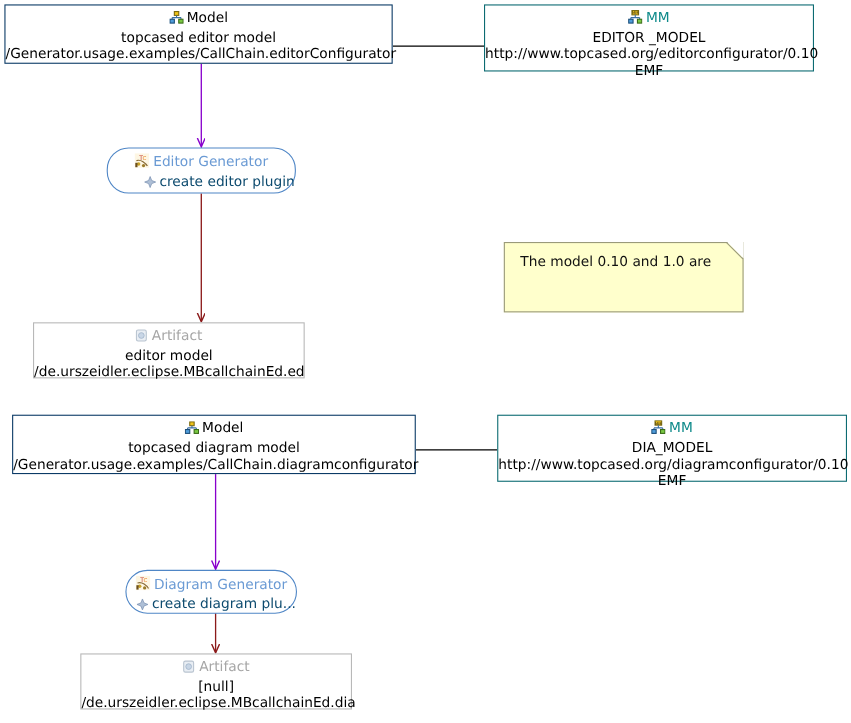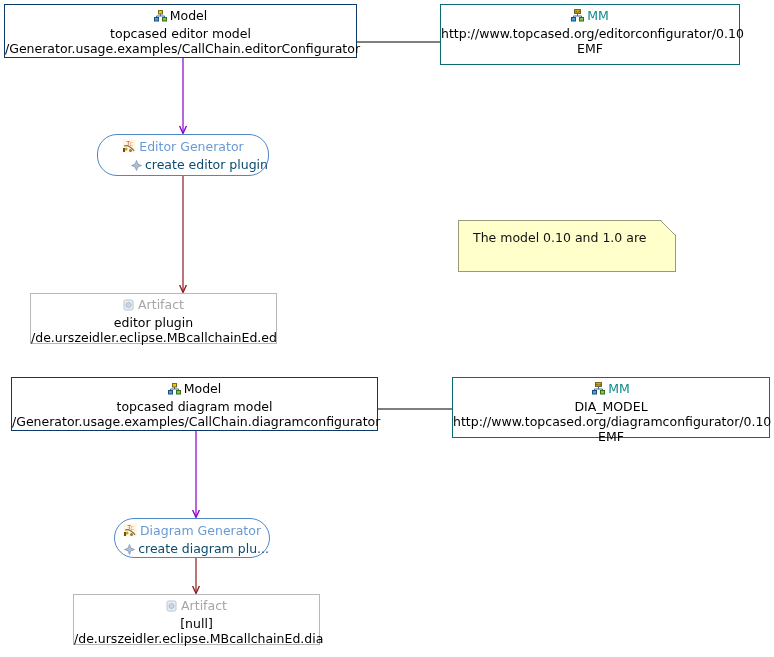--- a/index.html
+++ b/index.html
@@ -167,20 +167,21 @@
       <span class="ico">
         <svg width="13" height="13" viewBox="0 0 13 13">
           <rect x="3.5" y="0.5" width="6" height="4" fill="#f0c419" stroke="#7a6a10"></rect>
           <text x="6.5" y="4" font-size="3.4" text-anchor="middle" fill="#1a1a1a" font-family="DejaVu Sans, sans-serif">MM</text>
           <path d="M6.5 4.5 L6.5 7 M2.5 7 L10.5 7 M2.5 7 L2.5 8.5 M10.5 7 L10.5 8.5" stroke="#3a6ea5" fill="none"></path>
           <rect x="0.5" y="8.5" width="4" height="3.5" fill="#4f9ddb" stroke="#1d4f7a"></rect>
           <rect x="8.5" y="8.5" width="4" height="3.5" fill="#7ac943" stroke="#3a6b18"></rect>
         </svg>
       </span><span>MM</span>
     </span>
+    <span class="line">EDITOR _MODEL</span>
     <span class="line">http://www.topcased.org/editorconfigurator/0.10</span>
     <span class="line">EMF</span>
   </div>
 
   <div class="node generator" style="left:97px; top:134px; width:172px; height:42px;">
     <span class="title">
       <span class="ico">
         <svg width="14" height="14" viewBox="0 0 14 14">
           <rect x="0.5" y="0.5" width="13" height="13" fill="#fdf6e3" stroke="none"></rect>
           <text x="4.5" y="6" font-size="5.5" fill="#c0392b" font-family="DejaVu Sans, sans-serif">T</text>
@@ -203,21 +204,21 @@
 
   <div class="node artifact" style="left:30px; top:293px; width:247px; height:51px;">
     <span class="title">
       <span class="ico">
         <svg width="12" height="12" viewBox="0 0 12 12">
           <rect x="1" y="1" width="9" height="10" rx="1.5" fill="#e9eef4" stroke="#b9c4d0"></rect>
           <circle cx="5.5" cy="6" r="2.6" fill="#c8d6e6" stroke="#9fb2c8" stroke-width="0.7"></circle>
         </svg>
       </span><span>Artifact</span>
     </span>
-    <span class="line">editor plugin</span>
+    <span class="line">editor model</span>
     <span class="line">/de.urszeidler.eclipse.MBcallchainEd.ed</span>
   </div>
 
   <div class="node model" style="left:11px; top:377px; width:367px; height:54px;">
     <span class="title">
       <span class="ico">
         <svg width="13" height="12" viewBox="0 0 13 12">
           <rect x="4.5" y="0.5" width="4" height="3.5" fill="#f0c419" stroke="#7a6a10"></rect>
           <path d="M6.5 4 L6.5 6 M2.5 6 L10.5 6 M2.5 6 L2.5 7.5 M10.5 6 L10.5 7.5" stroke="#3a6ea5" fill="none"></path>
           <rect x="0.5" y="7.5" width="4" height="3.5" fill="#4f9ddb" stroke="#1d4f7a"></rect>
@@ -275,21 +276,21 @@
         <svg width="12" height="12" viewBox="0 0 12 12">
           <rect x="1" y="1" width="9" height="10" rx="1.5" fill="#e9eef4" stroke="#b9c4d0"></rect>
           <circle cx="5.5" cy="6" r="2.6" fill="#c8d6e6" stroke="#9fb2c8" stroke-width="0.7"></circle>
         </svg>
       </span><span>Artifact</span>
     </span>
     <span class="line">[null]</span>
     <span class="line">/de.urszeidler.eclipse.MBcallchainEd.dia</span>
   </div>
 
-  <div class="note" style="left:458px; top:220px; width:218px; height:52px;">
+  <div class="note" style="left:458px; top:220px; width:218px; height:64px;">
     <span class="note-text">The model 0.10 and 1.0 are</span>
     <span class="fold"></span>
     <svg class="fold-edge" viewBox="0 0 16 16">
       <path d="M0.5 0.5 L15.5 15.5" stroke="#9a9a7a" stroke-width="1" fill="none"></path>
     </svg>
   </div>
 
 </div>
 
 </body></html>

